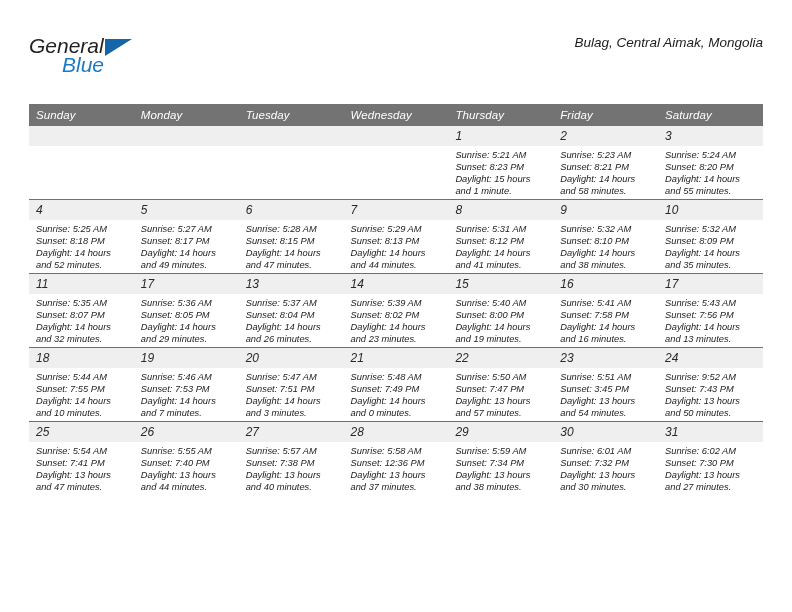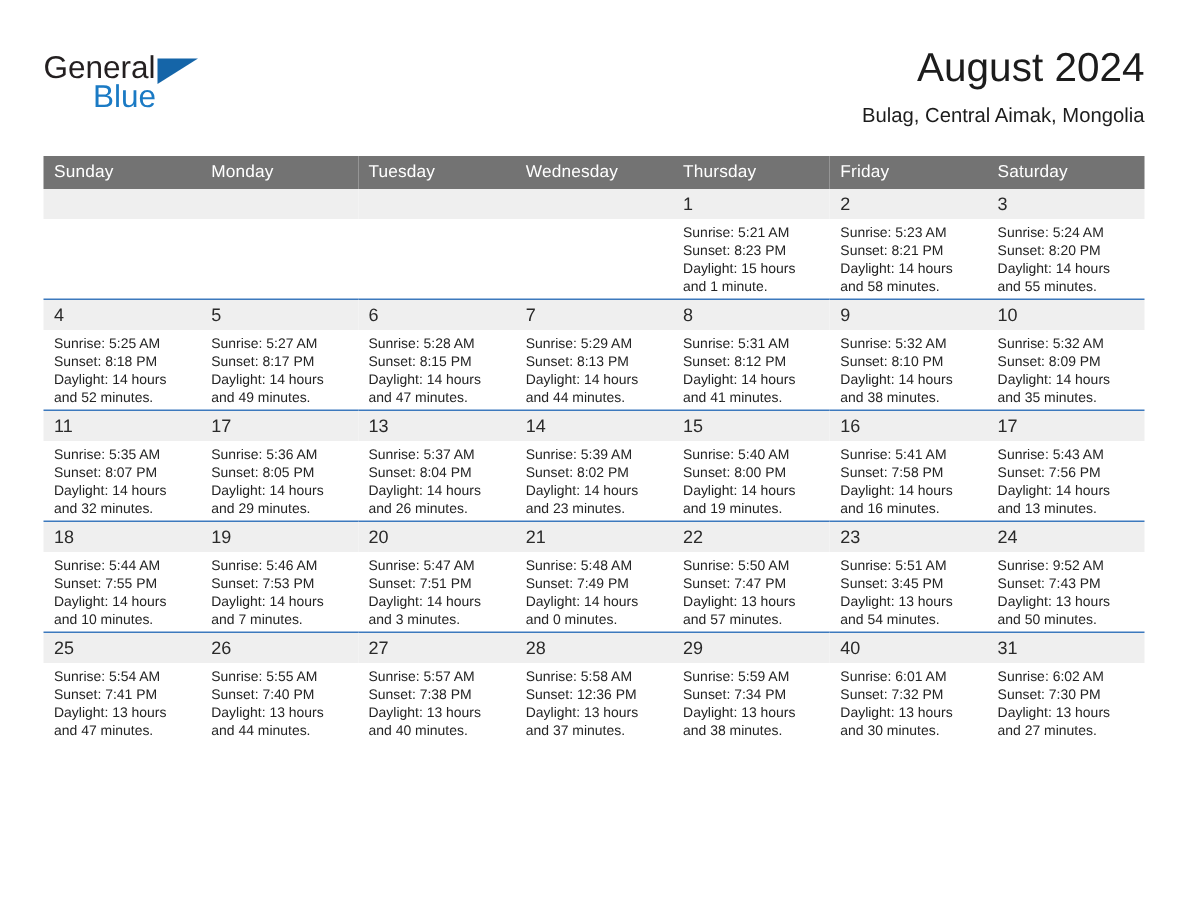--- a/index.html
+++ b/index.html
@@ -12,20 +12,21 @@
     height: 612px;
     font-family: "Liberation Sans", sans-serif;
     color: #222222;
     overflow: hidden;
   }
   .page {
     position: relative;
     width: 792px;
     height: 496px;
     box-sizing: border-box;
+    font-style: italic;
   }
 
   
   .header {
     position: absolute;
     left: 29px;
     top: 28px;
     width: 734px;
     height: 70px;
   }
@@ -145,21 +146,20 @@
 
   <div class="header">
 
     <div class="logo">
       <span class="logo-general">General</span>
       <span class="logo-tri"></span>
       <span class="logo-blue">Blue</span>
     </div>
 
     <div class="title-block">
-      <div class="cal-title">August 2024</div>
       <div class="cal-subtitle">Bulag, Central Aimak, Mongolia</div>
     </div>
 
   </div>
 
   <table class="calendar">
     <colgroup>
       <col>
         <col>
         <col>
@@ -494,21 +494,21 @@
               <div class="daynum">29</div>
               <div class="info">
                 <div>Sunrise: 5:59 AM</div>
                 <div>Sunset: 7:34 PM</div>
                 <div class="daylight-wrap">Daylight: 13 hours and 38 minutes.</div>
               </div>
             </div>
           </td>
           <td>
             <div class="cell-inner">
-              <div class="daynum">40</div>
+              <div class="daynum">30</div>
               <div class="info">
                 <div>Sunrise: 6:01 AM</div>
                 <div>Sunset: 7:32 PM</div>
                 <div class="daylight-wrap">Daylight: 13 hours and 30 minutes.</div>
               </div>
             </div>
           </td>
           <td>
             <div class="cell-inner">
               <div class="daynum">31</div>

